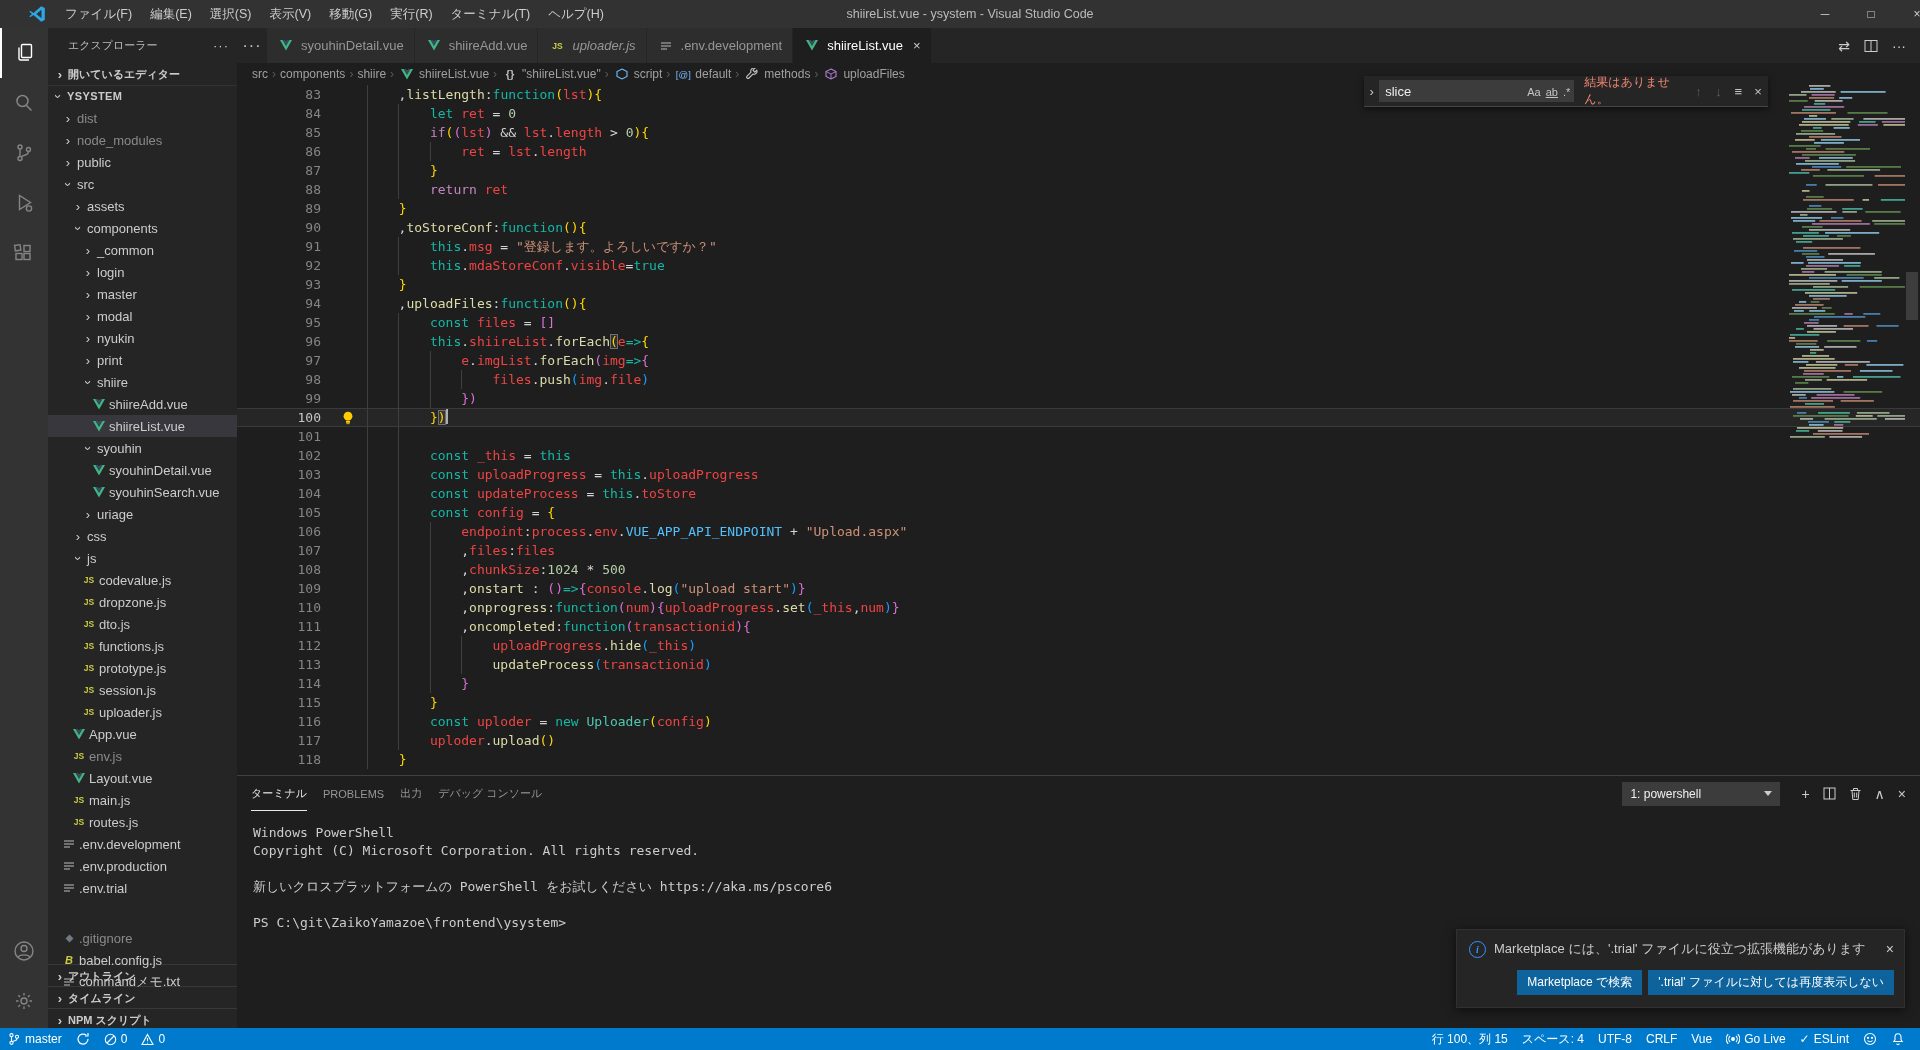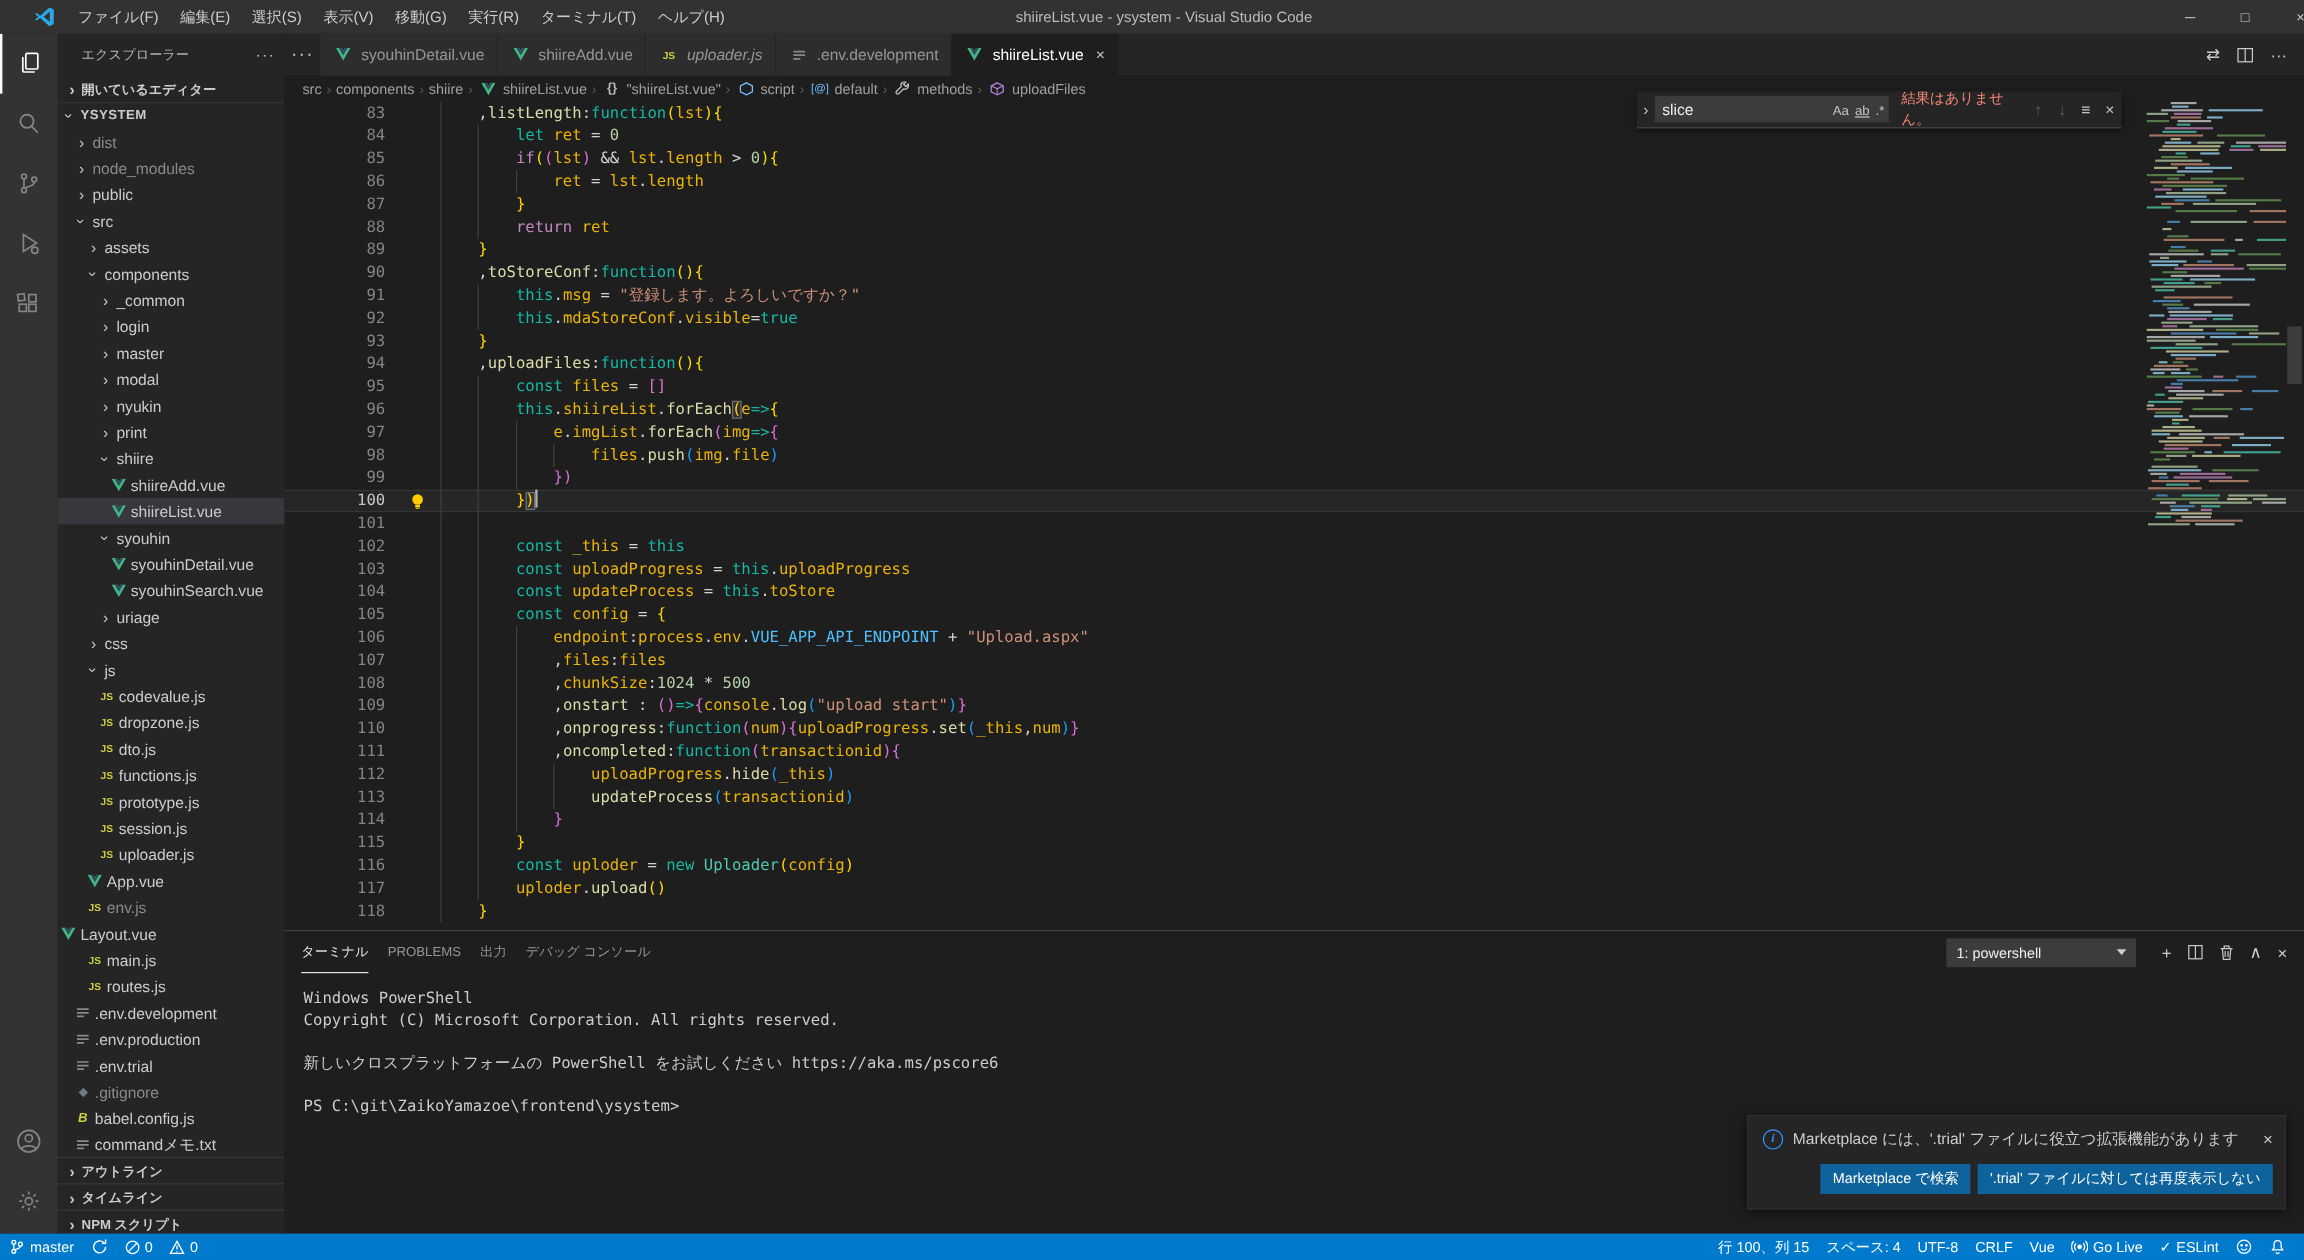--- a/index.html
+++ b/index.html
@@ -54,21 +54,21 @@
   .bc-sep{color:#5A5A5A;margin:0 4px;font-size:12px;}
 
   
   .editor{position:absolute;left:237px;top:85px;right:0;height:690px;background:#1E1E1E;z-index:1;}
   .code-line{position:relative;height:19px;line-height:19px;font-family:"DejaVu Sans Mono",monospace;font-size:13px;white-space:pre;}
   .code-line .ln{position:absolute;left:0;top:0;width:84px;text-align:right;color:#858585;}
   .code-line .code{position:absolute;left:99px;top:0;}
   .code-line.current{background:rgba(255,255,255,0.04);box-shadow:inset 0 1px 0 #3A3A3A, inset 0 -1px 0 #3A3A3A;}
   .code-line.current .ln{color:#C6C6C6;}
   .iguide{position:absolute;top:0;width:1px;height:19px;background:#3F3F3F;}
-  .t-d{color:#D4D4D4}.t-v{color:#eab308}.t-s{color:#14b8a6}.t-k{color:#C586C0}.t-f{color:#DCDCAA}
+  .t-d{color:#D4D4D4}.t-v{color:#ef4444}.t-s{color:#14b8a6}.t-k{color:#C586C0}.t-f{color:#DCDCAA}
   .t-n{color:#B5CEA8}.t-q{color:#CE9178}.t-c{color:#4EC9B0}.t-C{color:#4FC1FF}
   .t-g{color:#FFD700}.t-m{color:#DA70D6}.t-b{color:#179FFF}
   .tok-match{outline:1px solid #707070;outline-offset:-1px;background:rgba(100,100,100,0.25);}
   .cursor{display:inline-block;width:2px;height:15px;background:#AEAFAD;vertical-align:-2px;}
   .bulb{position:absolute;left:105px;top:3px;}
   .minimap{position:absolute;left:1787px;top:85px;width:118px;height:600px;z-index:2;}
   .vscroll{position:absolute;left:1906px;top:272px;width:12px;height:48px;background:rgba(121,121,121,0.35);z-index:3;}
 
   
   .find{position:absolute;left:1364px;top:76px;width:404px;height:30px;background:#252526;z-index:35;
@@ -357,21 +357,21 @@
             </svg>
           </span>
           <span class="tlabel">App.vue</span>
         </div>
         <div class="trow dimmed" style="padding-left: 22px;">
           <span class="fic">
             <span style="color:#CBCB41;font-weight:bold;font-size:8.5px;letter-spacing:0">JS</span>
           </span>
           <span class="tlabel">env.js</span>
         </div>
-        <div class="trow" style="">
+        <div class="trow" style="padding-left: 22px;">
           <span class="fic">
             <svg width="12" height="11" viewBox="0 0 12 11">
               <path d="M0 0h4.6L6 2.4 7.4 0H12L6 10.4Z" fill="#41B883"></path>
               <path d="M2.4 0h2.2L6 2.4 7.4 0h2.2L6 6.2Z" fill="#35495E"></path>
             </svg>
           </span>
           <span class="tlabel">Layout.vue</span>
         </div>
         <div class="trow" style="padding-left: 22px;">
           <span class="fic">
@@ -402,21 +402,21 @@
           <span class="tlabel">.env.production</span>
         </div>
         <div class="trow" style="padding-left: 12px;">
           <span class="fic">
             <svg width="10" height="10" viewBox="0 0 10 10">
               <path d="M0 2h10M0 5h10M0 8h6" stroke="#8A8A8A" stroke-width="1.4"></path>
             </svg>
           </span>
           <span class="tlabel">.env.trial</span>
         </div>
-        <div class="trow dimmed" style="padding-left: 12px;">
+        <div class="trow dimmed" style="padding-left: 12px; margin-top: 28px;">
           <span class="fic">
             <svg width="11" height="11" viewBox="0 0 11 11">
               <rect x="2.7" y="2.7" width="5.6" height="5.6" transform="rotate(45 5.5 5.5)" fill="#6E7A84"></rect>
             </svg>
           </span>
           <span class="tlabel">.gitignore</span>
         </div>
         <div class="trow" style="padding-left: 12px;">
           <span class="fic">
             <span style="color:#CBCB41;font-weight:bold;font-style:italic;font-size:11px">B</span>

